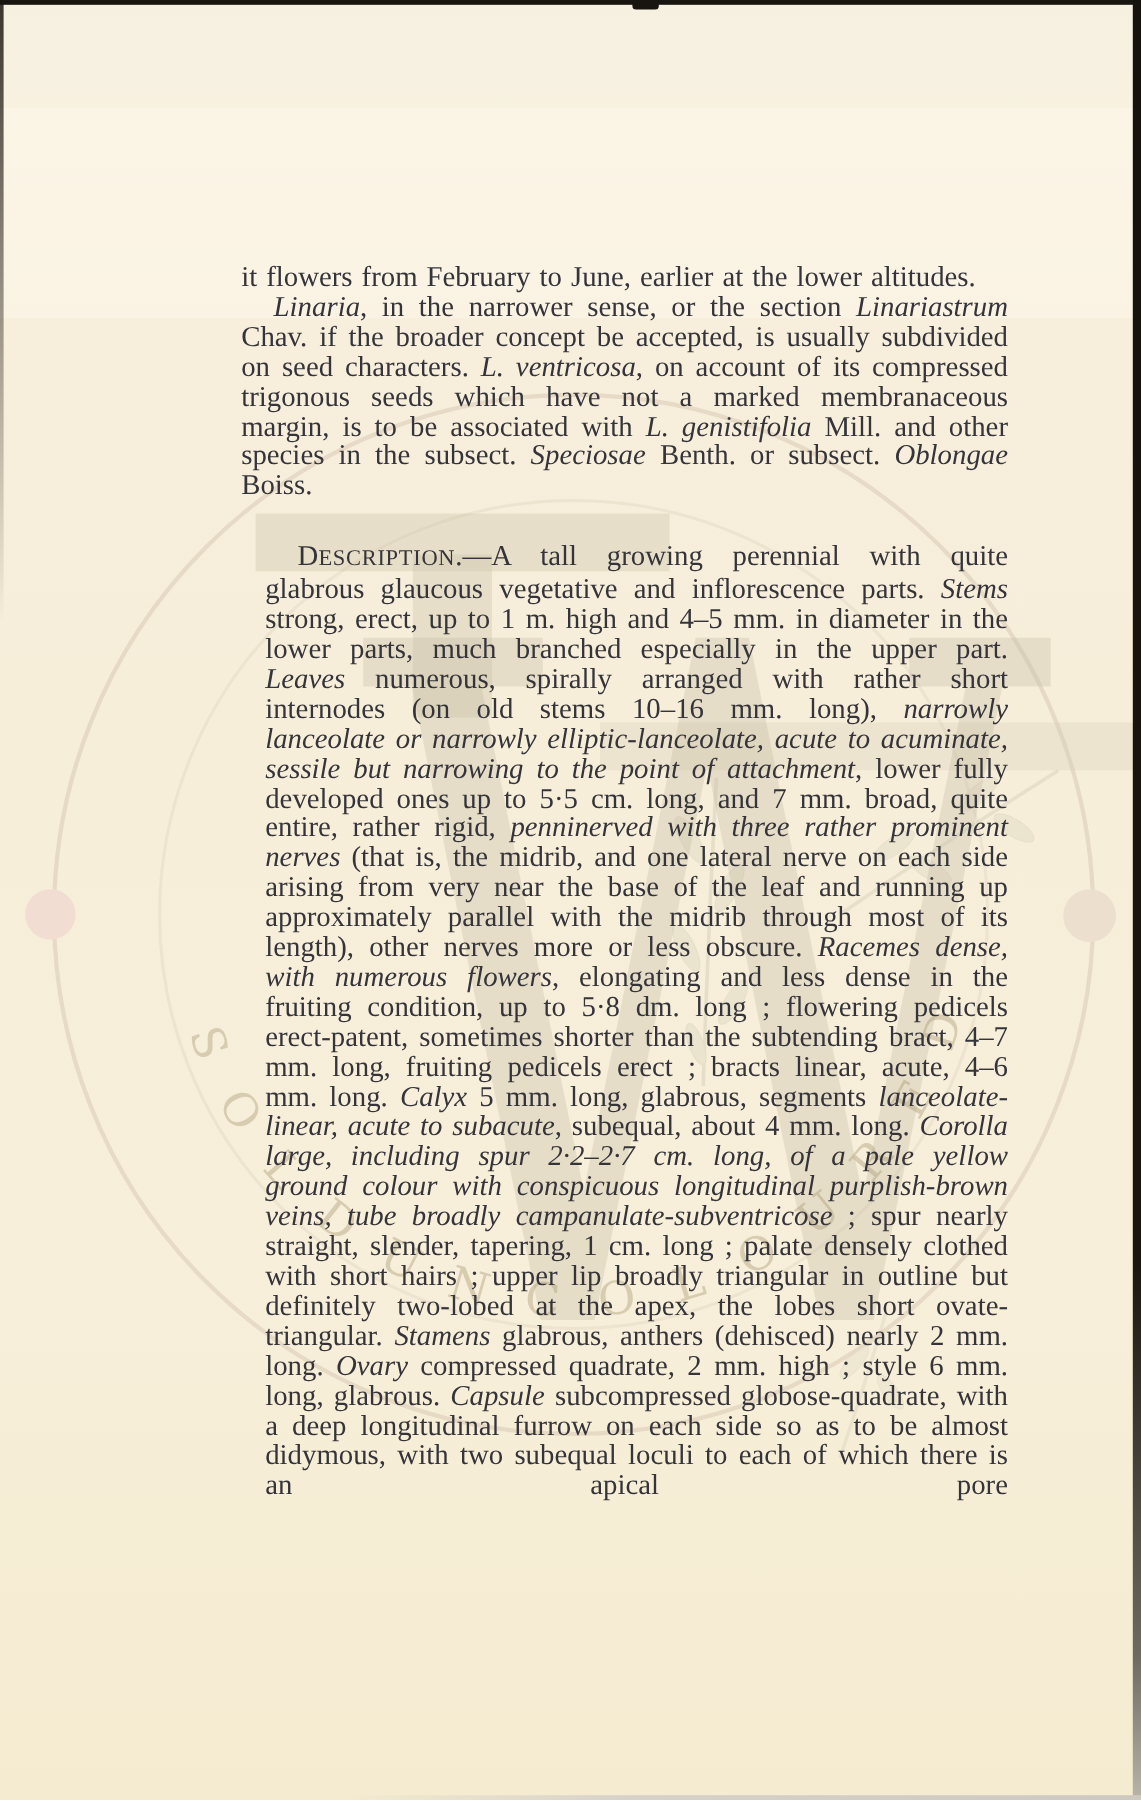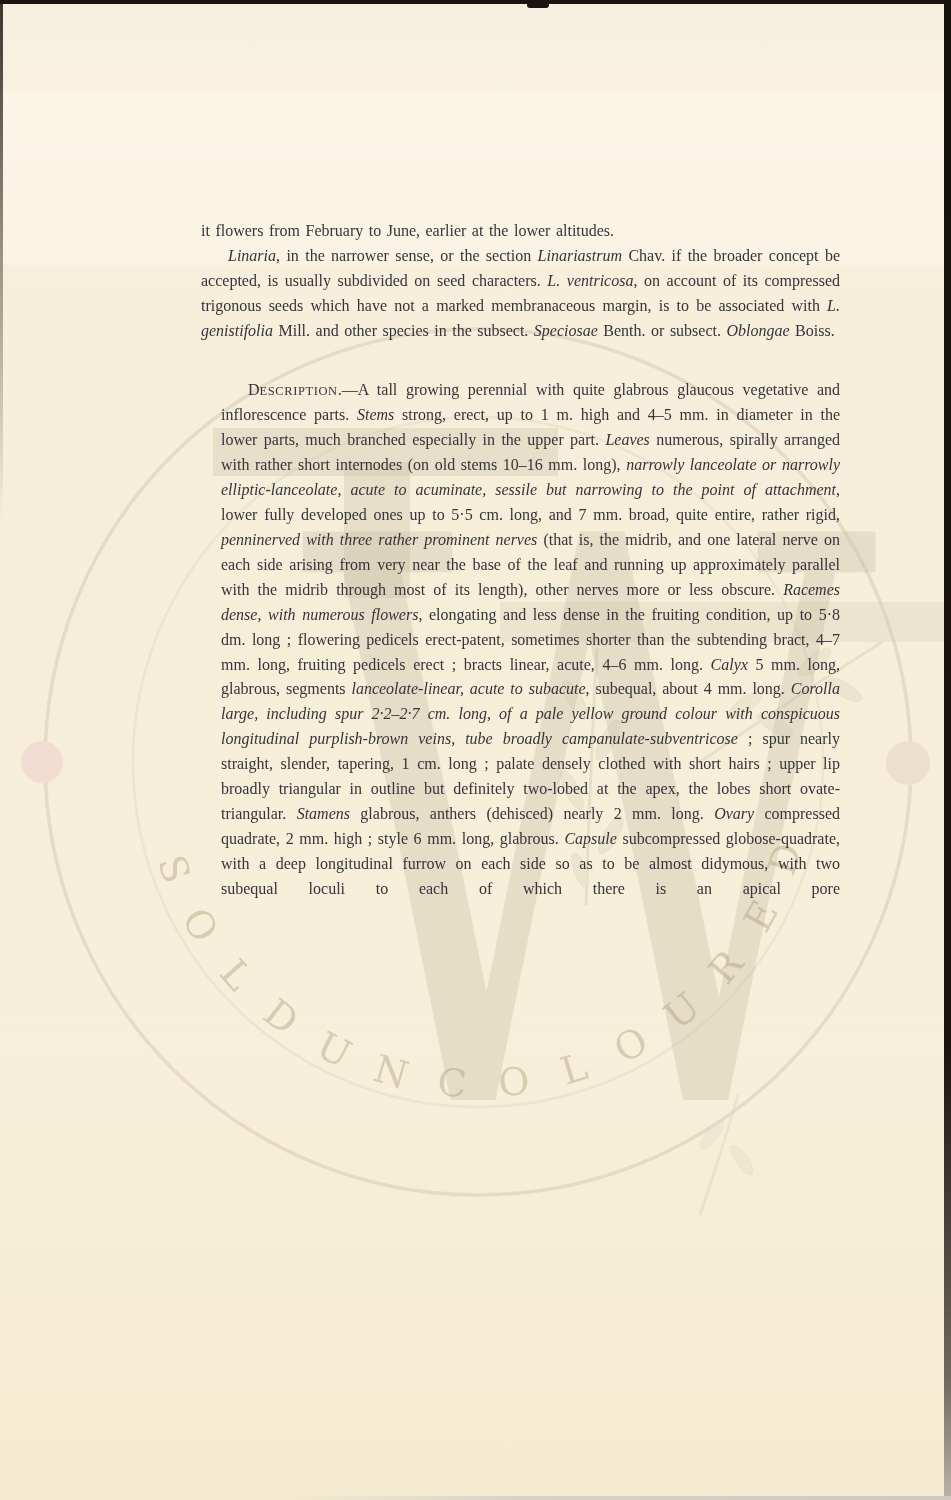--- a/index.html
+++ b/index.html
@@ -31,21 +31,21 @@
   }
   .wm-letter{
     position:absolute;font-family:"DejaVu Serif",serif;font-size:38px;
     color:rgba(172,155,118,.42);user-select:none;
   }
   .wm-dot{position:absolute;border-radius:50%;}
   svg.wm-svg{position:absolute;left:0;top:0;}
   
   .text-block{
     position:absolute;left:201px;top:219px;width:639px;
-    font-size:16px;line-height:24.9px;color:#34343a;
+    font-size:24px;line-height:24.9px;color:#34343a;
     text-align:justify;word-spacing:1.5px;
   }
   .para{margin:0;}
   .para.indent{text-indent:27px;}
   .para.gap{margin-top:34px;}
   .para em{font-style:italic;}
   .caps{font-size:.78em;letter-spacing:.6px;}
   .last-just{text-align-last:justify;margin-left:20px;}
 </style>
 </head>

